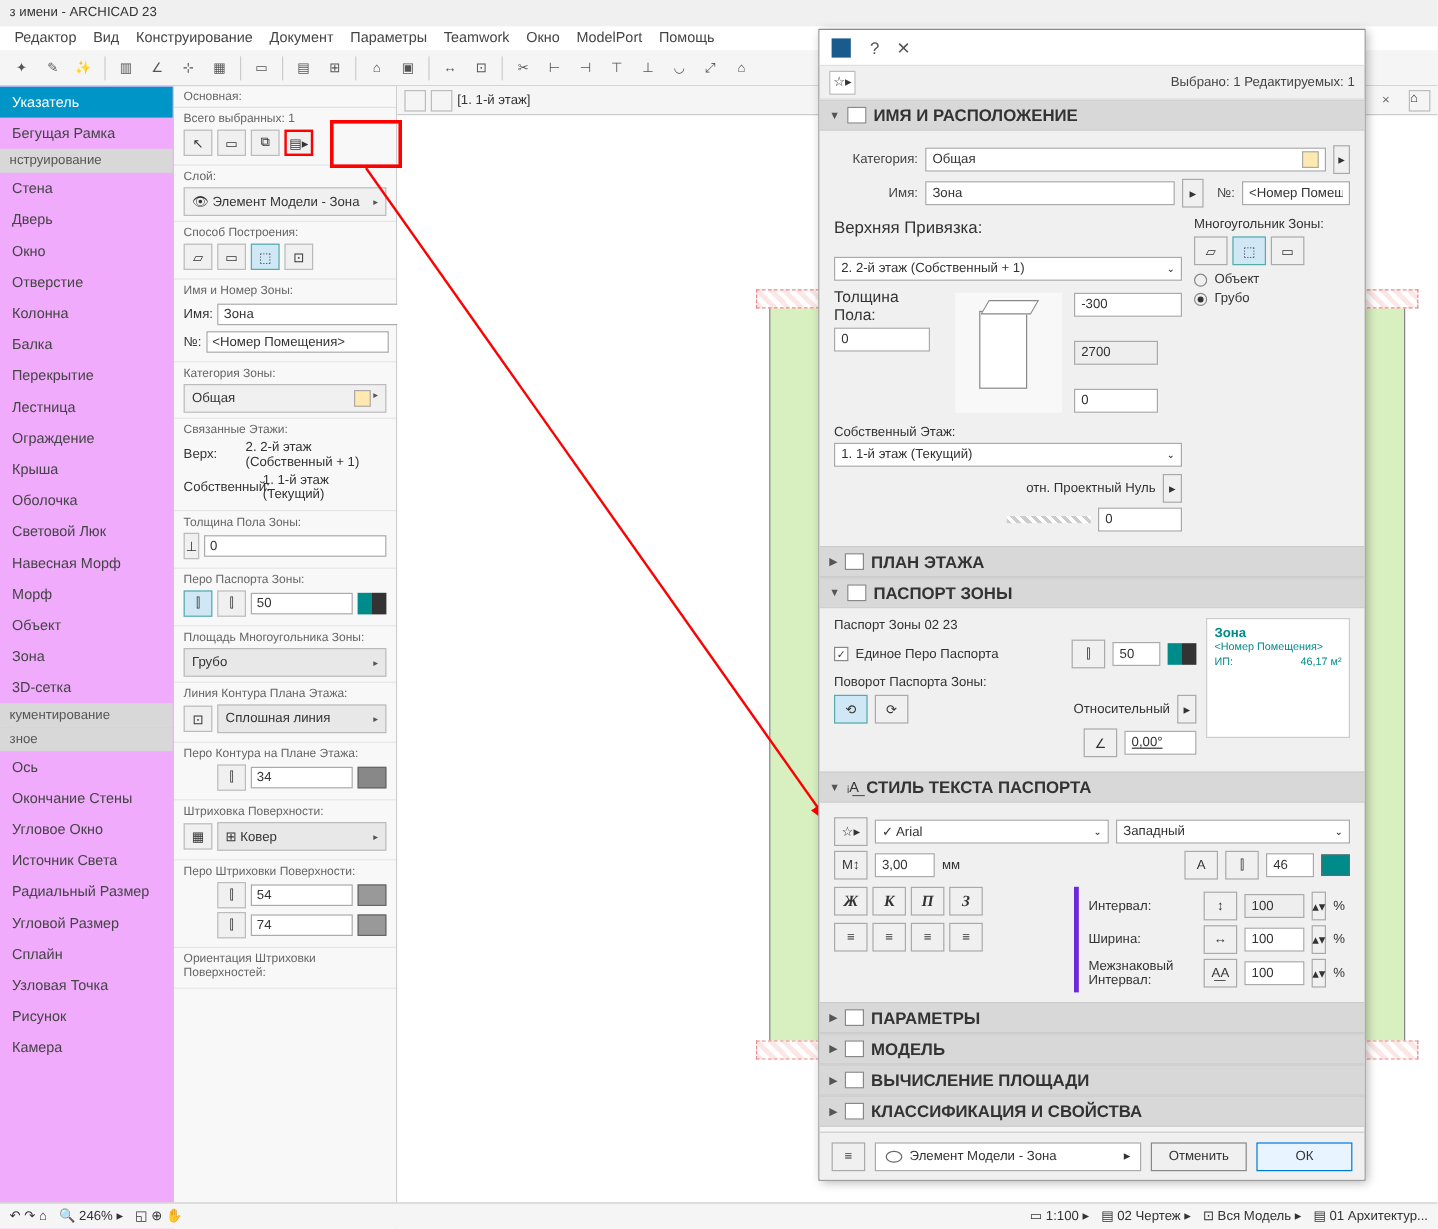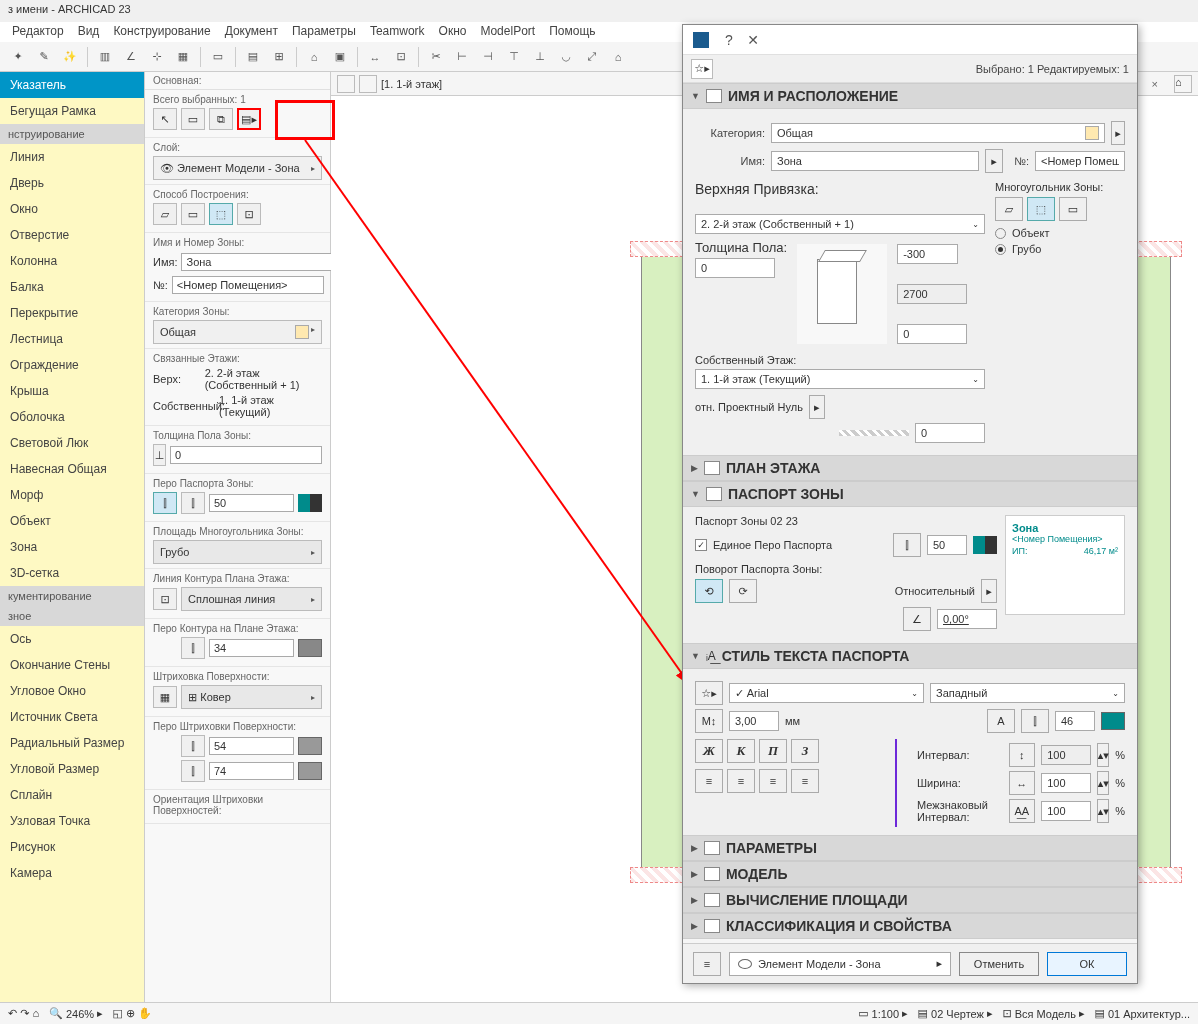--- a/index.html
+++ b/index.html
@@ -4,21 +4,21 @@
 <style>
 *{box-sizing:border-box;margin:0;padding:0;font-family:"Segoe UI",Arial,sans-serif;font-size:11px;color:#333}
 body{background:#f0f0f0;width:1198px;height:1024px;overflow:hidden;position:relative}
 .title-bar{height:22px;padding:2px 8px;color:#999;font-size:12px}
 .menu-bar{height:20px;display:flex;gap:14px;padding:2px 12px;background:#fff}
 .menu-bar span{color:#444;font-size:12px}
 .toolbar{height:30px;display:flex;align-items:center;gap:2px;padding:2px 6px;background:#f5f5f5;border-bottom:1px solid #ccc}
 .tb-btn{width:24px;height:24px;border:1px solid transparent;display:flex;align-items:center;justify-content:center;color:#555}
 .tb-sep{width:1px;height:20px;background:#ccc;margin:0 3px}
 .main{display:flex;height:952px}
-.toolbox{width:145px;background:#fef9c3;border-right:1px solid #ccc;overflow:hidden}
+.toolbox{width:145px;background:#f0abfc;border-right:1px solid #ccc;overflow:hidden}
 .tx-sel{background:#0095c7;color:#fff;padding:6px 10px;font-size:12px}
 .tx-item{padding:6px 10px;font-size:12px;color:#444}
 .tx-cat{background:#d8d8d8;padding:4px 8px;font-size:11px;color:#555}
 .infobox{width:186px;background:#f8f8f8;border-right:1px solid #ccc;padding:0}
 .ib-hdr{font-size:10px;color:#666;padding:3px 8px;border-bottom:1px solid #e0e0e0}
 .ib-sec{padding:4px 8px;border-bottom:1px solid #e5e5e5}
 .ib-lbl{font-size:10px;color:#666;margin-bottom:3px}
 .ib-row{display:flex;align-items:center;gap:4px;margin:3px 0}
 .ib-btn{width:24px;height:22px;border:1px solid #bbb;background:#f0f0f0;display:flex;align-items:center;justify-content:center}
 .ib-btn.active{background:#d0e8f5;border-color:#5aa}
@@ -125,33 +125,33 @@
   <div class="tb-btn">◡</div>
   <div class="tb-btn">⤢</div>
   <div class="tb-btn">⌂</div>
 </div>
 
 <div class="main">
   <div class="toolbox">
     <div class="tx-sel">Указатель</div>
     <div class="tx-item">Бегущая Рамка</div>
     <div class="tx-cat">нструирование</div>
-    <div class="tx-item">Линия</div>
+    <div class="tx-item">Стена</div>
     <div class="tx-item">Дверь</div>
     <div class="tx-item">Окно</div>
     <div class="tx-item">Отверстие</div>
     <div class="tx-item">Колонна</div>
     <div class="tx-item">Балка</div>
     <div class="tx-item">Перекрытие</div>
     <div class="tx-item">Лестница</div>
     <div class="tx-item">Ограждение</div>
     <div class="tx-item">Крыша</div>
     <div class="tx-item">Оболочка</div>
     <div class="tx-item">Световой Люк</div>
-    <div class="tx-item">Навесная Общая</div>
+    <div class="tx-item">Навесная Морф</div>
     <div class="tx-item">Морф</div>
     <div class="tx-item">Объект</div>
     <div class="tx-item">Зона</div>
     <div class="tx-item">3D-сетка</div>
     <div class="tx-cat">кументирование</div>
     <div class="tx-cat">зное</div>
     <div class="tx-item">Ось</div>
     <div class="tx-item">Окончание Стены</div>
     <div class="tx-item">Угловое Окно</div>
     <div class="tx-item">Источник Света</div>
@@ -361,31 +361,31 @@
             </div>
           <div style="display:flex;margin-top:6px;gap:6px">
             <div>
               <div style="font-size:13px;margin-bottom:3px">Толщина Пола:</div>
               <input class="finput" style="width: 80px;" value="0">
             </div>
             <div class="sketch">
                 <div class="box3d"></div>
               </div>
             <div style="display:flex;flex-direction:column;gap:6px;justify-content:space-between;padding:4px 0">
-              <input class="finput" style="width: 61px;" value="-300">
+              <input class="finput" style="width: 90px;" value="-300">
               <input class="finput" style="width: 70px; background: rgb(238, 238, 238);" readonly="" value="2700">
               <input class="finput" style="width: 70px;" value="0">
             </div>
           </div>
           <div style="font-size:11px;margin:6px 0 3px">Собственный Этаж:</div>
           <div class="fdrop">
               <span>1. 1-й этаж (Текущий)</span>
               <span class="arr">⌄</span>
             </div>
-          <div class="fr" style="margin-top:6px;justify-content:flex-start">
+          <div class="fr" style="margin-top:6px;justify-content:flex-end">
               <span>отн. Проектный Нуль</span>
               <div class="sbtn" style="width:16px">▸</div>
             </div>
           <div class="fr" style="justify-content:flex-end">
               <div style="width:70px;height:6px;background:repeating-linear-gradient(45deg,#ccc 0 3px,#fff 3px 6px)"></div>
               <input class="finput" style="width: 70px;" value="0">
             </div>
         </div>
         <div style="width:130px">
           <div style="font-size:11px;margin-bottom:4px">Многоугольник Зоны:</div>
@@ -489,21 +489,21 @@
             <div class="sbtn txtbtn">П</div>
             <div class="sbtn txtbtn">З</div>
           </div>
           <div class="btn-row">
             <div class="sbtn">≡</div>
             <div class="sbtn">≡</div>
             <div class="sbtn">≡</div>
             <div class="sbtn">≡</div>
           </div>
         </div>
-        <div style="border-left:2px solid #6d28d9;padding-left:20px;width:230px">
+        <div style="border-left:4px solid #6d28d9;padding-left:8px;width:230px">
           <div class="fr">
               <span style="width:90px">Интервал:</span>
               <div class="sbtn">↕</div>
               <input class="finput" style="width: 50px; background: rgb(238, 238, 238);" readonly="" value="100">
               <div class="sbtn" style="width:12px">▴▾</div>
               <span>%</span>
             </div>
           <div class="fr">
               <span style="width:90px">Ширина:</span>
               <div class="sbtn">↔</div>

